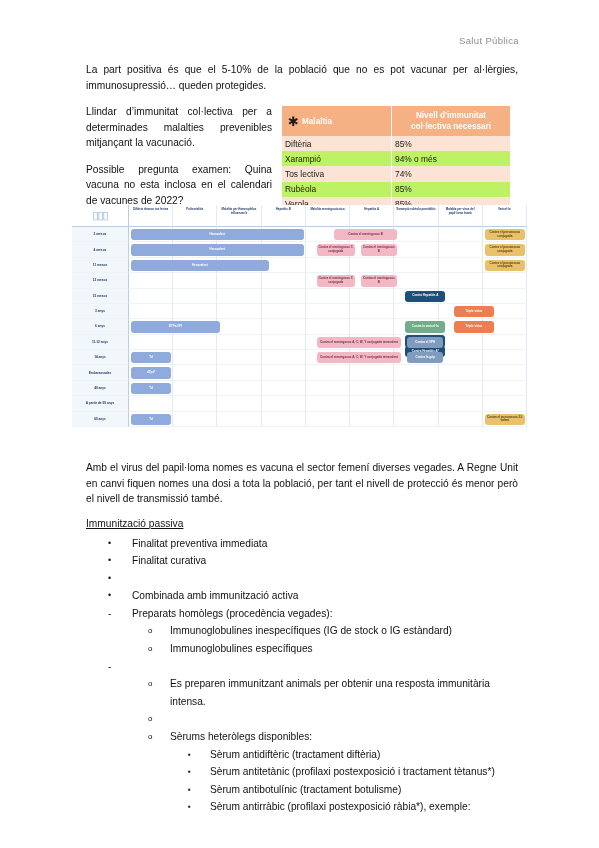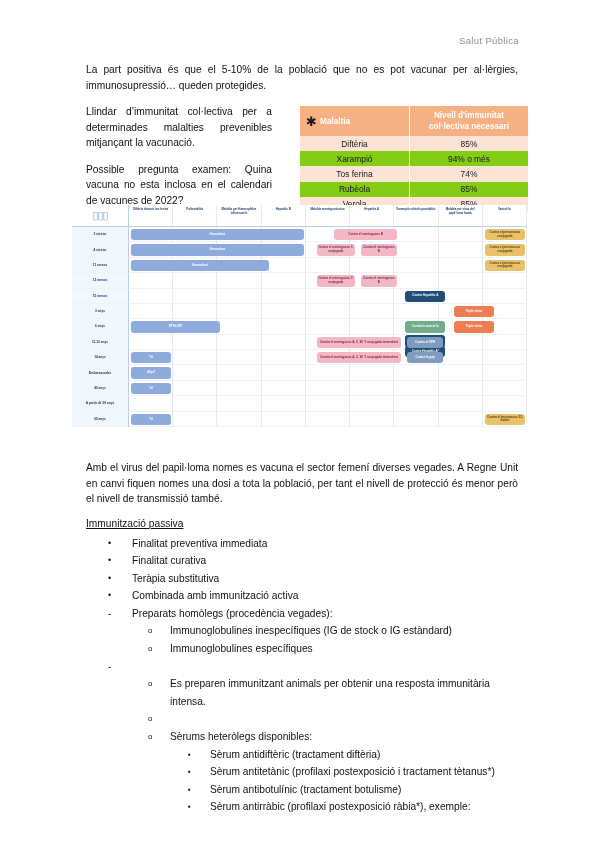--- a/index.html
+++ b/index.html
@@ -42,21 +42,21 @@
     margin: 0 0 11px 0;
     font-size: 10.2px;
     line-height: 15.5px;
     text-align: justify;
     color: #111;
   }
   
   .split {
     display: flex;
     align-items: flex-start;
-    gap: 18px;
+    gap: 0;
     margin-bottom: 8px;
   }
   .split-left {
     width: 196px;
     flex: 0 0 196px;
     padding-right: 10px;
     box-sizing: border-box;
   }
   .split-right {
     flex: 1 1 auto;
@@ -92,27 +92,26 @@
     width: 13px;
     height: 13px;
     color: #1a1a1a;
     font-size: 13px;
     line-height: 13px;
     text-align: center;
     font-family: "DejaVu Sans", sans-serif;
   }
   table.immunity td {
     font-size: 8.4px;
-    text-align: center;
     padding: 2.6px 3px;
     color: #1a1a1a;
     border: none;
   }
   table.immunity tr.r-odd td { background: #fbe4d5; }
-  table.immunity tr.r-even td { background: #84cc16; }
+  table.immunity tr.r-even td { background: #bef264; }
   table.immunity td.c-name { border-right: 1px solid #ffffff; }
 
   
   .calendar-figure {
     position: absolute;
     left: 72px;
     top: 205px;
     width: 455px;
     height: 222px;
     background: #ffffff;
@@ -247,21 +246,21 @@
           <tbody>
             <tr class="r-odd">
               <td class="c-name">Diftèria</td>
               <td>85%</td>
             </tr>
             <tr class="r-even">
               <td class="c-name">Xarampió</td>
               <td>94% o més</td>
             </tr>
             <tr class="r-odd">
-              <td class="c-name">Tos ferina</td>
+              <td class="c-name">Tos lectiva</td>
               <td>74%</td>
             </tr>
             <tr class="r-even">
               <td class="c-name">Rubèola</td>
               <td>85%</td>
             </tr>
             <tr class="r-odd">
               <td class="c-name">Verola</td>
               <td>85%</td>
             </tr>
@@ -456,21 +455,20 @@
         <div class="li lvl1">
           <span class="marker">•</span>
           <span class="txt">Finalitat preventiva immediata</span>
         </div>
         <div class="li lvl1">
           <span class="marker">•</span>
           <span class="txt">Finalitat curativa</span>
         </div>
         <div class="li lvl1">
           <span class="marker">•</span>
-          <span class="txt">Teràpia substitutiva</span>
         </div>
         <div class="li lvl1">
           <span class="marker">•</span>
           <span class="txt">Combinada amb immunització activa</span>
         </div>
         <div class="li lvl1d">
           <span class="marker">-</span>
           <span class="txt">Preparats homòlegs (procedència vegades):</span>
         </div>
         <div class="li lvl2">

